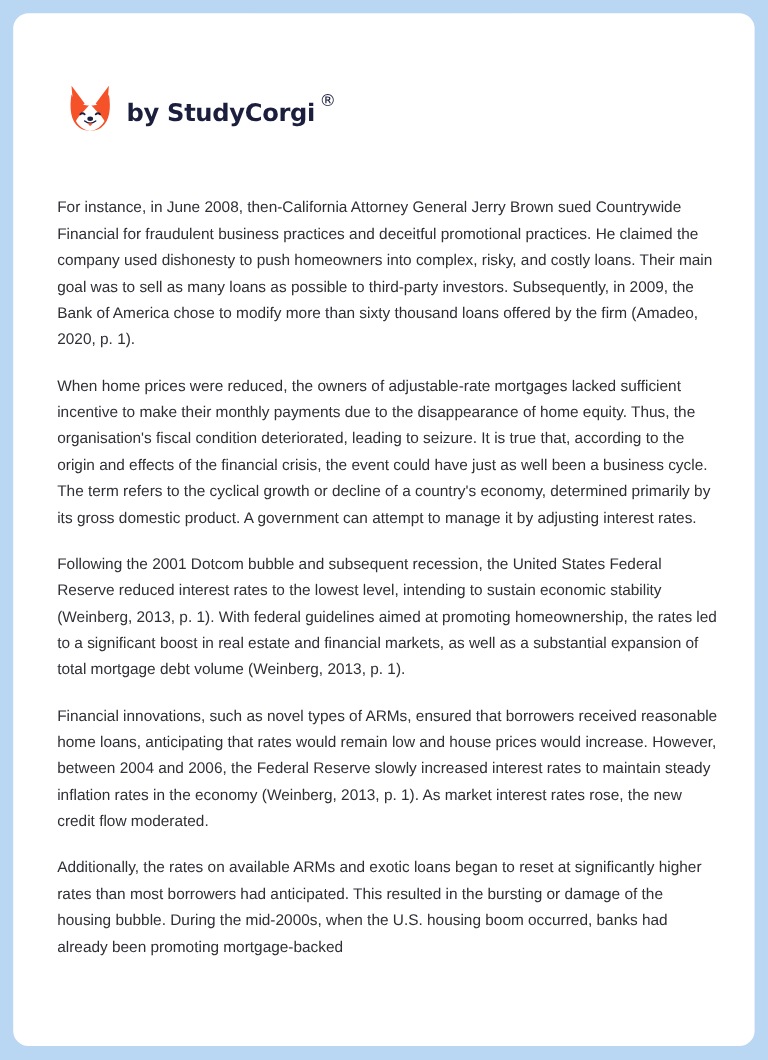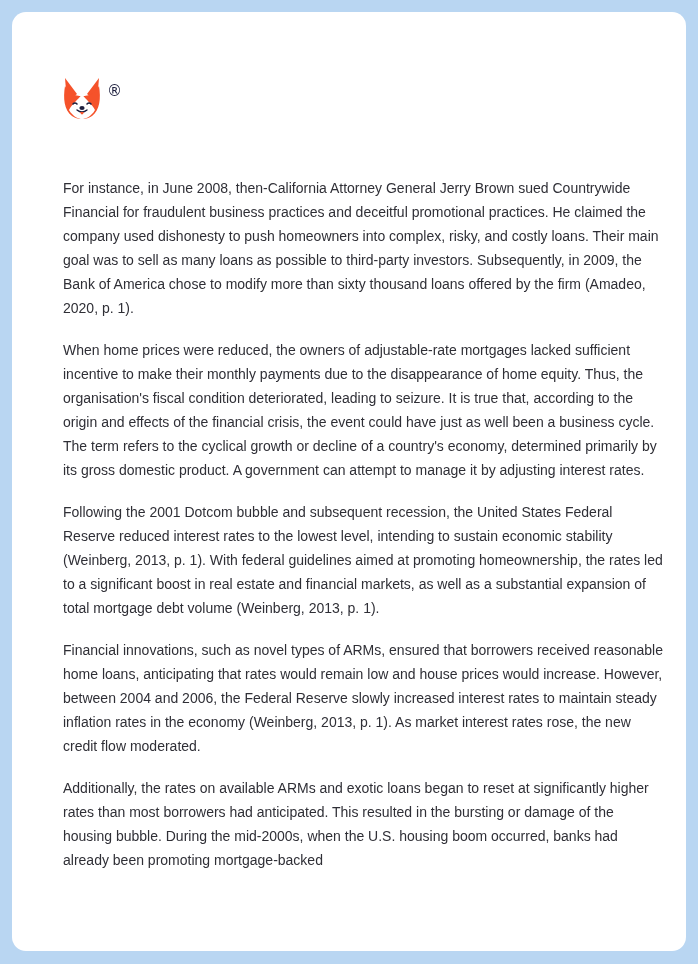--- a/index.html
+++ b/index.html
@@ -78,21 +78,21 @@
     }
     .doc-url {
       font-family: "DejaVu Sans", sans-serif;
       font-size: 10.5px;
       line-height: 14px;
       color: #7b7b83;
       margin: 3px 0 0 0;
     }
     .content {
       position: absolute;
-      left: 51px;
+      left: 40px;
       top: 164px;
       width: 600px;
       font-family: "Liberation Sans", sans-serif;
       font-size: 14px;
       line-height: 24px;
       color: #2f2f36;
     }
     .content p {
       margin: 0 0 18px 0;
     }
@@ -115,20 +115,21 @@
 
         <path d="M12 28 Q14 26 16 28" stroke="#1c1e3d" stroke-width="1.6" fill="none" stroke-linecap="round"></path>
         <path d="M26 28 Q28 26 30 28" stroke="#1c1e3d" stroke-width="1.6" fill="none" stroke-linecap="round"></path>
 
         <ellipse cx="21" cy="32" rx="2.6" ry="2" fill="#1c1e3d"></ellipse>
 
         <path d="M16 34 Q21 38 26 34" stroke="#1c1e3d" stroke-width="1.4" fill="none" stroke-linecap="round"></path>
 
         <path d="M19 36 Q21 41 23 36 Z" fill="#f5522a"></path>
       </svg>
+      <span class="logo-text">by StudyCorgi</span>
       <span class="logo-reg">®</span>
     </div>
   </div>
 
   <div class="content">
     <p>For instance, in June 2008, then-California Attorney General Jerry Brown sued Countrywide Financial for fraudulent business practices and deceitful promotional practices. He claimed the company used dishonesty to push homeowners into complex, risky, and costly loans. Their main goal was to sell as many loans as possible to third-party investors. Subsequently, in 2009, the Bank of America chose to modify more than sixty thousand loans offered by the firm (Amadeo, 2020, p. 1).</p>
     <p>When home prices were reduced, the owners of adjustable-rate mortgages lacked sufficient incentive to make their monthly payments due to the disappearance of home equity. Thus, the organisation's fiscal condition deteriorated, leading to seizure. It is true that, according to the origin and effects of the financial crisis, the event could have just as well been a business cycle. The term refers to the cyclical growth or decline of a country's economy, determined primarily by its gross domestic product. A government can attempt to manage it by adjusting interest rates.</p>
     <p>Following the 2001 Dotcom bubble and subsequent recession, the United States Federal Reserve reduced interest rates to the lowest level, intending to sustain economic stability (Weinberg, 2013, p. 1). With federal guidelines aimed at promoting homeownership, the rates led to a significant boost in real estate and financial markets, as well as a substantial expansion of total mortgage debt volume (Weinberg, 2013, p. 1).</p>
     <p>Financial innovations, such as novel types of ARMs, ensured that borrowers received reasonable home loans, anticipating that rates would remain low and house prices would increase. However, between 2004 and 2006, the Federal Reserve slowly increased interest rates to maintain steady inflation rates in the economy (Weinberg, 2013, p. 1). As market interest rates rose, the new credit flow moderated.</p>
     <p>Additionally, the rates on available ARMs and exotic loans began to reset at significantly higher rates than most borrowers had anticipated. This resulted in the bursting or damage of the housing bubble. During the mid-2000s, when the U.S. housing boom occurred, banks had already been promoting mortgage-backed</p>

